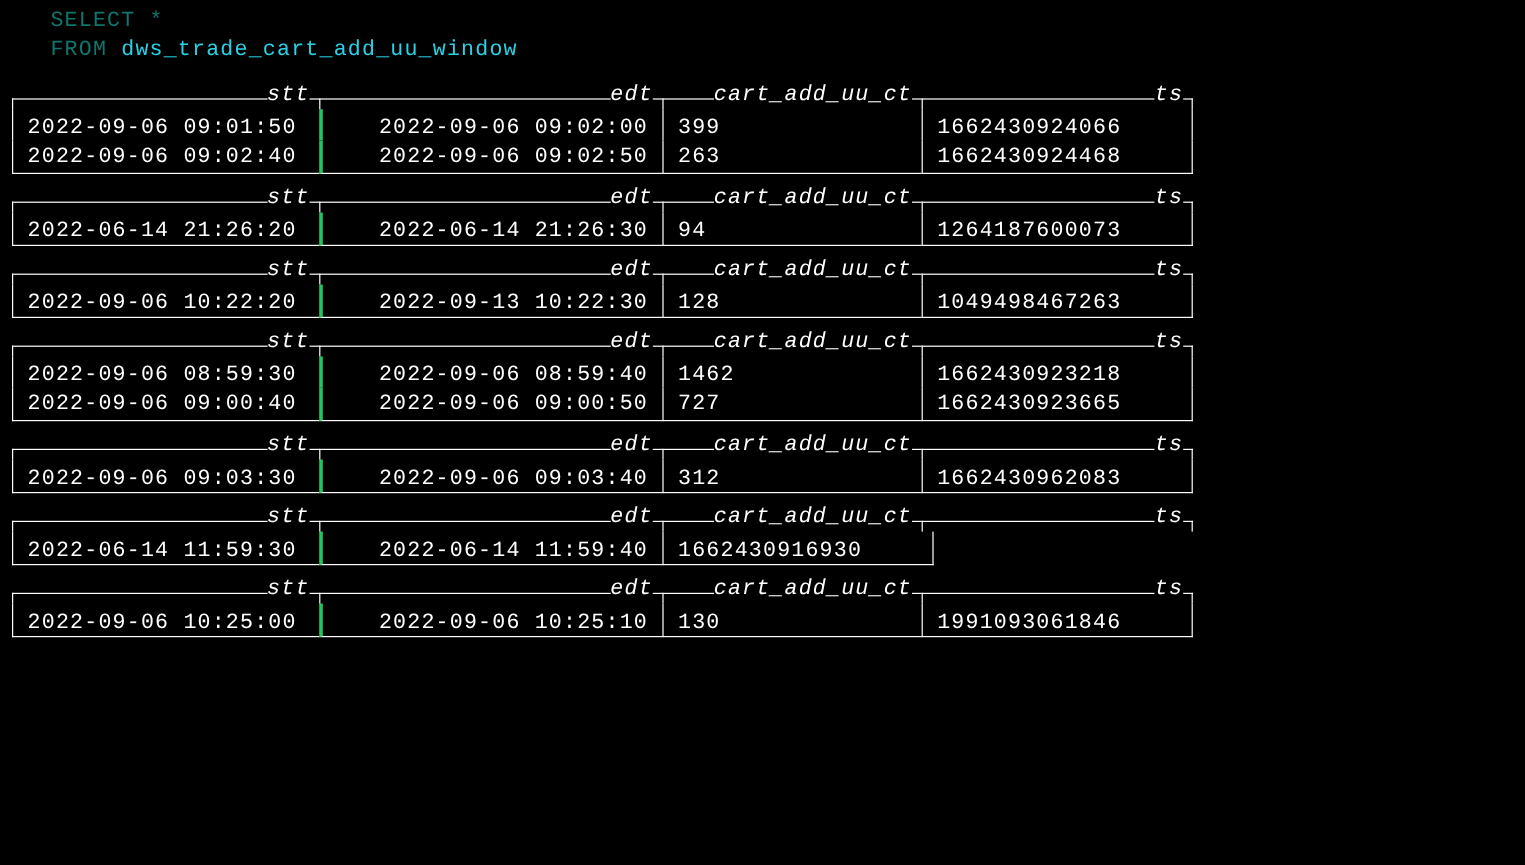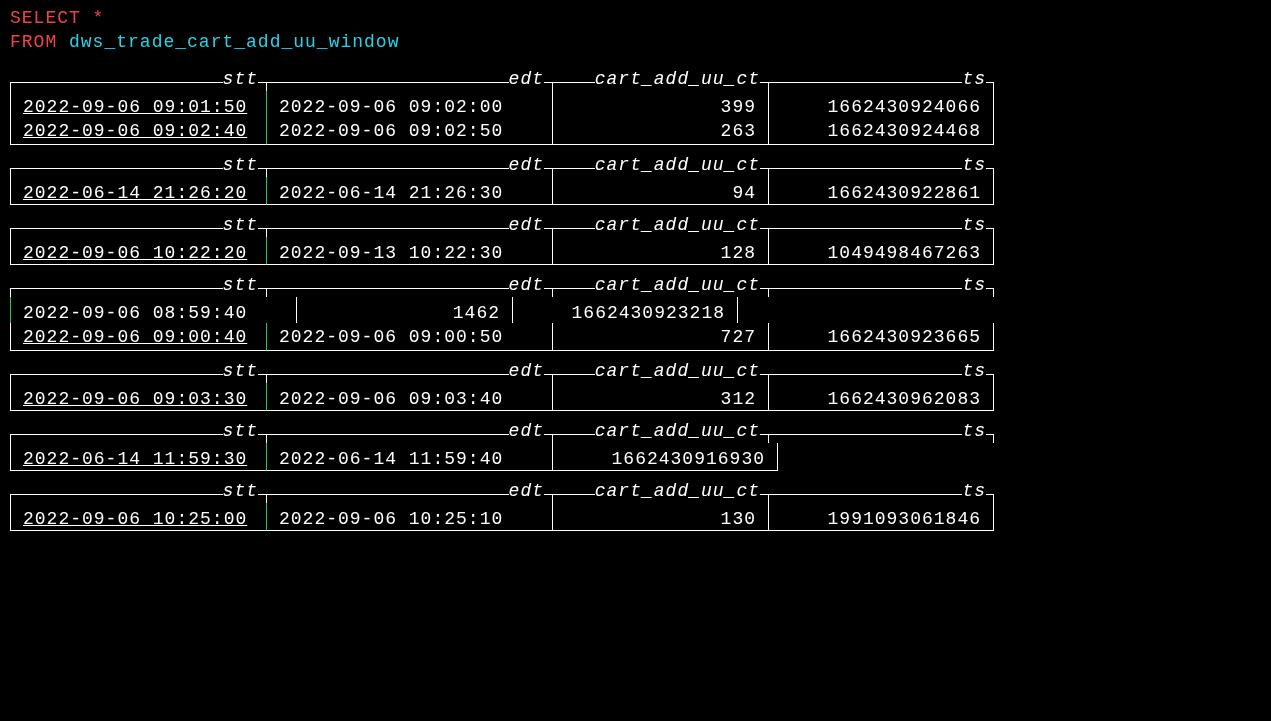--- a/index.html
+++ b/index.html
@@ -6,39 +6,39 @@
     background: #000;
     color: #fff;
     font-family: "Consolas", "Menlo", "Courier New", monospace;
     font-size: 18px;
     margin: 0;
     padding: 6px 10px;
     line-height: 1.35;
     letter-spacing: 1px;
   }
   .sql-line { white-space: pre; }
-  .kw   { color: #ef4444; }
+  .kw   { color: #0f766e; margin-left: 32px; }
   .tbl  { color: #29d1e6; }
   .blocks { margin-top: 18px; }
   .tblock { margin-bottom: 14px; }
   .trow { display: flex; }
   .cell {
     box-sizing: border-box;
     padding: 2px 12px;
     height: 26px;
     white-space: pre;
   }
   
   .c0 { width: 256px; text-align: left;  }
   .c1 { width: 286px; text-align: left;  }
-  .c2 { width: 216px; text-align: right; }
-  .c3 { width: 226px; text-align: right; }
-  
-  .tblock .body .c0 { border-left:1px solid #fff;text-decoration:underline; }
-  .tblock .body .c1 { border-left:1px solid #22c55e; }
+  .c2 { width: 216px; }
+  .c3 { width: 226px; }
+  
+  .tblock .body .c0 { border-left:1px solid #fff; }
+  .tblock .body .c1 { border-left:3px solid #22c55e;text-align:right; }
   .tblock .body .c2 { border-left:1px solid #fff; }
   .tblock .body .c3 { border-left:1px solid #fff; border-right:1px solid #fff; }
   .tblock .body .trow:first-child .cell { padding-top:4px; }
   .tblock .body .trow:last-child  .cell { border-bottom:1px solid #fff; padding-bottom:4px; height:28px; }
   
   .hdr { position: relative; height: 18px; font-style: italic; }
   .hdr .hcell {
     position: relative;
     display: flex;
     align-items: center;
@@ -126,21 +126,21 @@
         <div class="tick" style="left: 256px;"></div>
         <div class="tick" style="left: 542px;"></div>
         <div class="tick" style="left: 758px;"></div>
         <div class="tick" style="left: 983px;"></div>
       </div>
       <div class="body">
         <div class="trow">
           <div class="cell c0">2022-06-14 21:26:20</div>
           <div class="cell c1">2022-06-14 21:26:30</div>
           <div class="cell c2">94</div>
-          <div class="cell c3">1662430922861</div>
+          <div class="cell c3">1264187600073</div>
         </div>
       </div>
     </div>
     <div class="tblock">
       <div class="trow hdr" style="width: 984px;">
         <div class="hcell c0" style="width: 256px;">
           <span class="lbl">stt</span>
         </div>
         <div class="hcell c1" style="width: 286px;">
           <span class="lbl">edt</span>
@@ -181,20 +181,21 @@
           <span class="lbl">ts</span>
         </div>
         <div class="tick" style="left: 0px;"></div>
         <div class="tick" style="left: 256px;"></div>
         <div class="tick" style="left: 542px;"></div>
         <div class="tick" style="left: 758px;"></div>
         <div class="tick" style="left: 983px;"></div>
       </div>
       <div class="body">
         <div class="trow">
+          <div class="cell c0">2022-09-06 08:59:30</div>
           <div class="cell c1">2022-09-06 08:59:40</div>
           <div class="cell c2">1462</div>
           <div class="cell c3">1662430923218</div>
         </div>
         <div class="trow">
           <div class="cell c0">2022-09-06 09:00:40</div>
           <div class="cell c1">2022-09-06 09:00:50</div>
           <div class="cell c2">727</div>
           <div class="cell c3">1662430923665</div>
         </div>

